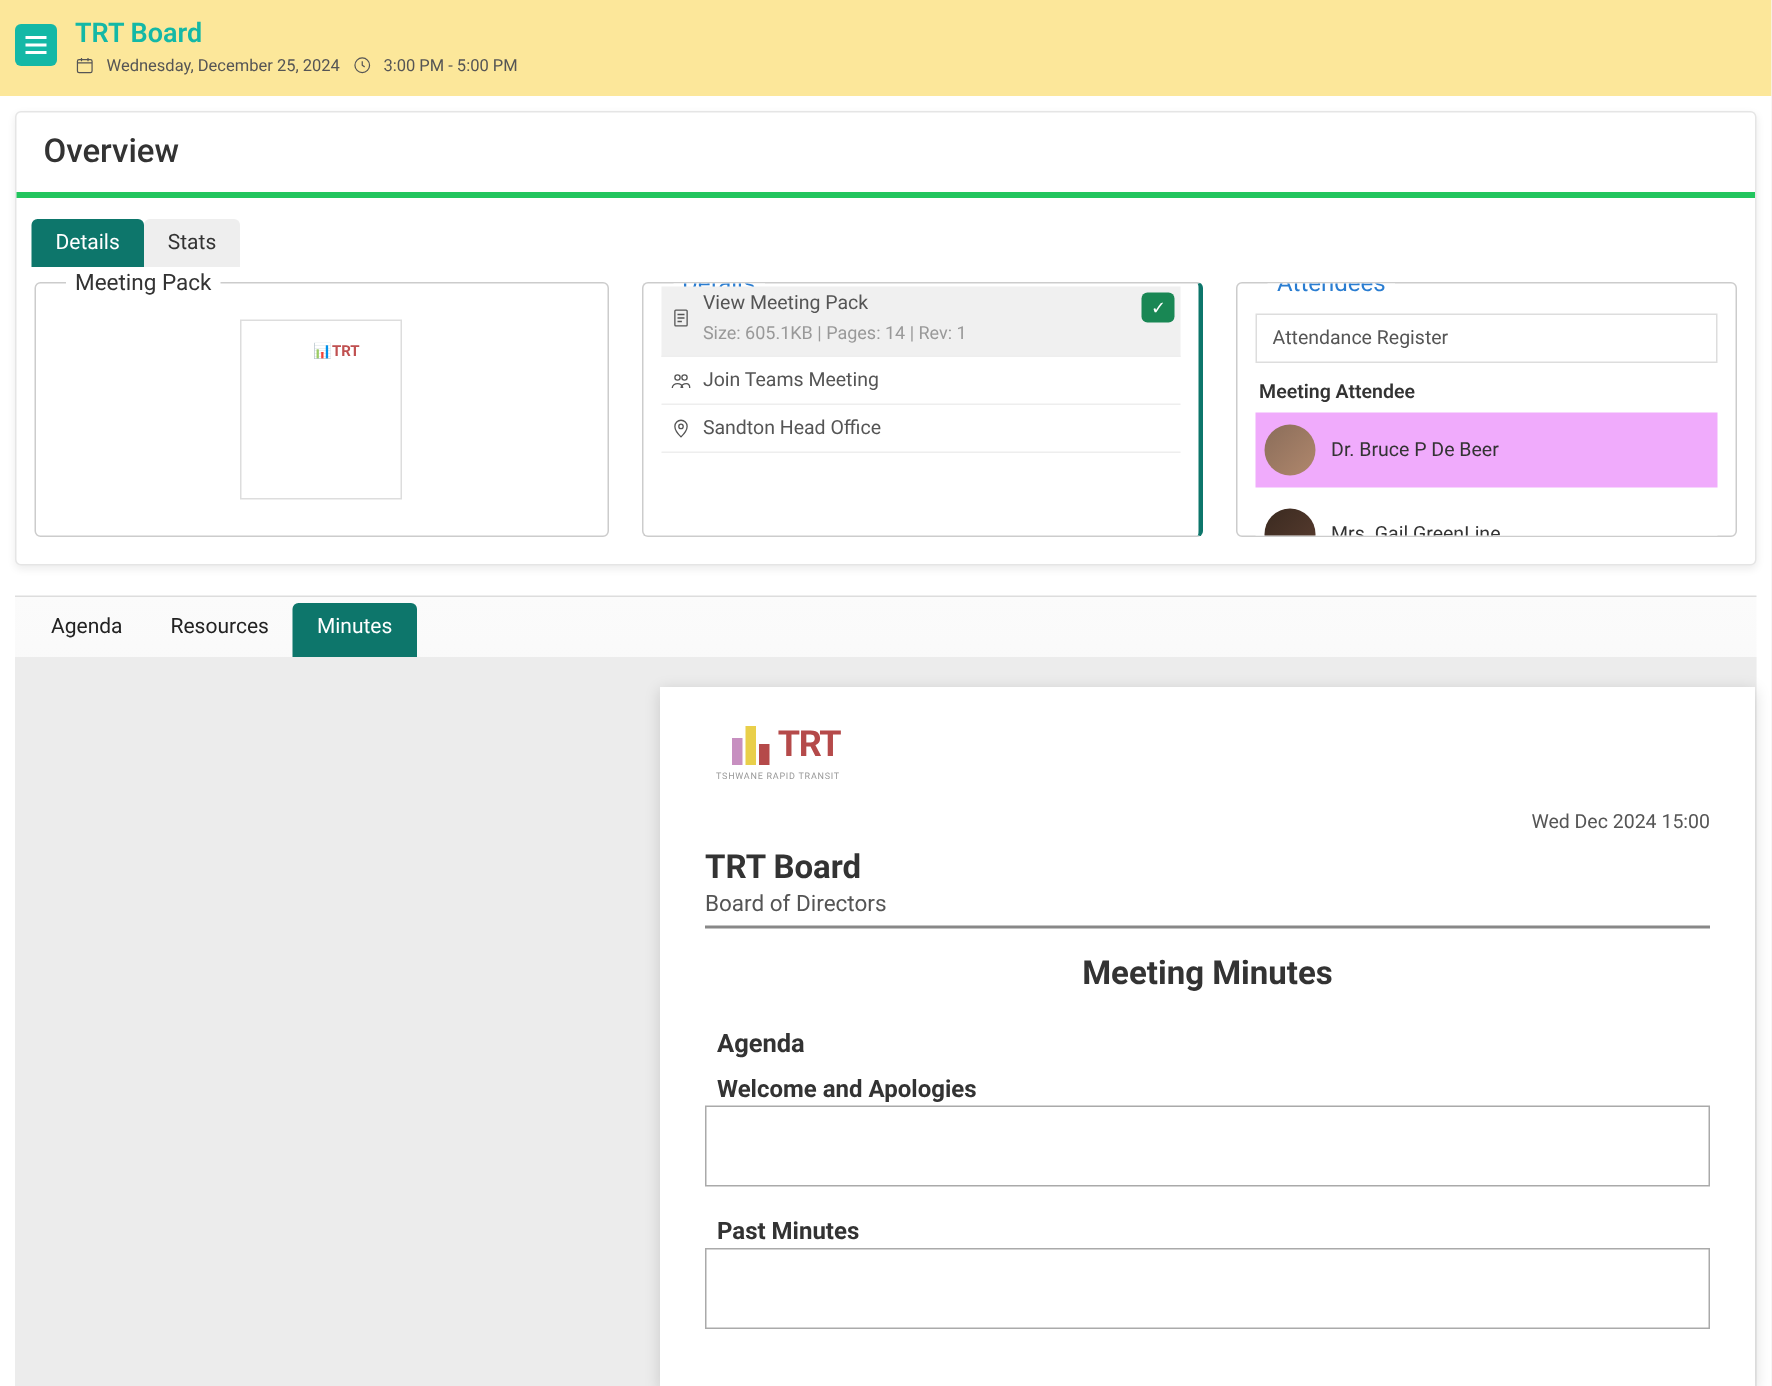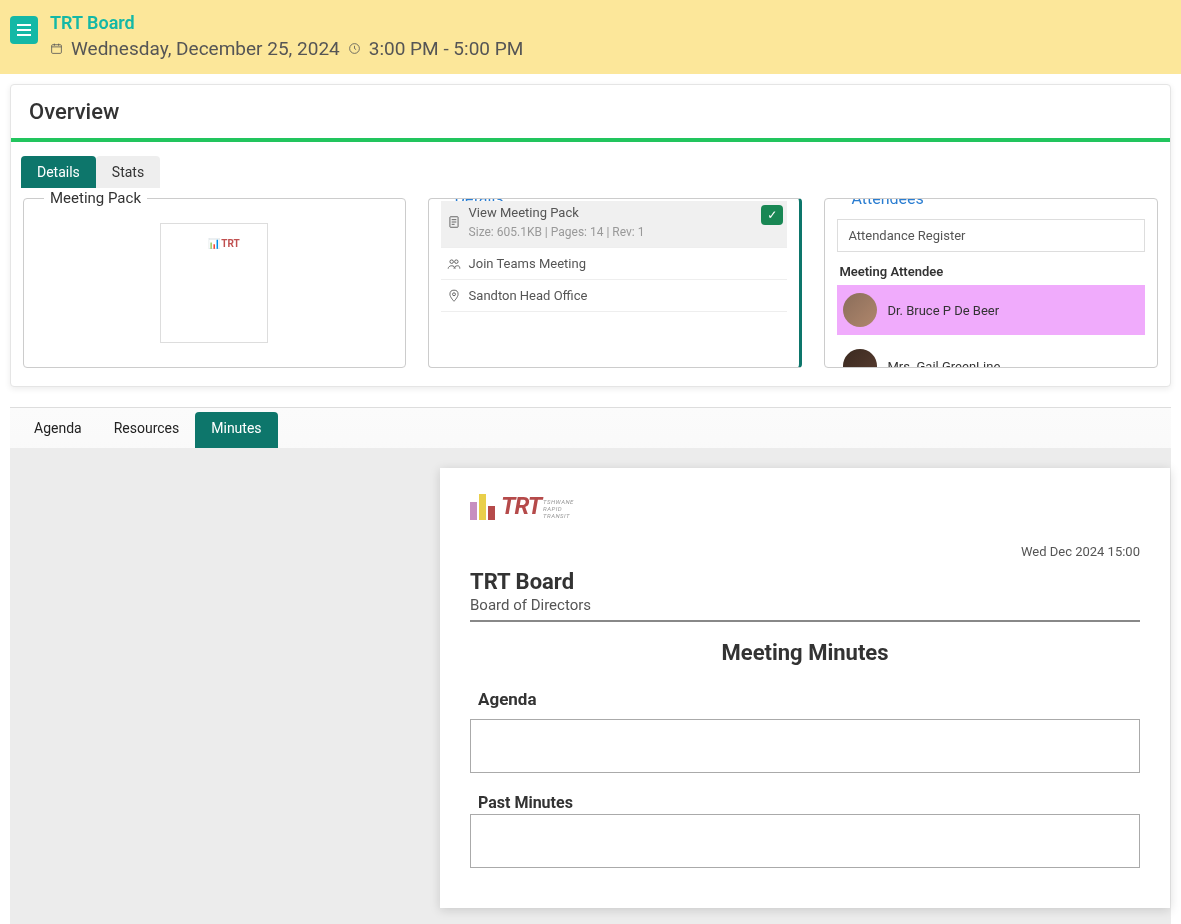--- a/index.html
+++ b/index.html
@@ -2,21 +2,21 @@
 <html><head>
 <meta charset="utf-8">
 <style>
 * { box-sizing: border-box; margin: 0; padding: 0; }
 body { font-family: -apple-system, BlinkMacSystemFont, "Segoe UI", Roboto, Arial, sans-serif; background: #fff; color: #333; width: 1181px; }
 .header-bar { background: #fce79a; padding: 12px 10px 14px; display: flex; align-items: flex-start; gap: 12px; }
 .menu-btn { background: #14b8a6; color: #fff; width: 28px; height: 28px; border-radius: 4px; display: flex; align-items: center; justify-content: center; margin-top: 4px; cursor: pointer; }
 .menu-lines { display: flex; flex-direction: column; gap: 3px; }
 .menu-lines span { display: block; width: 14px; height: 2px; background: #fff; }
 .header-title { color: #14b8a6; font-size: 18px; font-weight: 600; margin-bottom: 4px; }
-.header-sub { display: flex; align-items: center; gap: 8px; color: #555; font-size: 19px; }
+.header-sub { display: flex; align-items: center; gap: 8px; color: #555; font-size: 11px; }
 .icon-svg { width: 14px; height: 14px; fill: none; stroke: #555; stroke-width: 1.5; flex-shrink: 0; }
 .icon-svg-sm { width: 13px; height: 13px; }
 .main { padding: 10px; }
 .card { background: #fff; border: 1px solid #e5e5e5; border-radius: 4px; box-shadow: 0 2px 6px rgba(0,0,0,0.08); margin-bottom: 20px; }
 .card-header { font-size: 22px; font-weight: 500; padding: 14px 18px; border-bottom: 4px solid #22c55e; }
 .tabs { display: flex; padding: 14px 0 0 10px; border-bottom: none; }
 .tab { padding: 8px 16px; font-size: 14px; cursor: pointer; border-radius: 4px 4px 0 0; }
 .tab.active { background: #0d766b; color: #fff; }
 .tab.inactive { background: #eee; color: #333; }
 .overview-body { padding: 10px 12px 18px; display: flex; gap: 22px; align-items: flex-start; }
@@ -158,37 +158,38 @@
   </div>
 
   <div class="sub-tabs-wrap">
     <div class="sub-tabs">
       <div class="sub-tab">Agenda</div>
       <div class="sub-tab">Resources</div>
       <div class="sub-tab active">Minutes</div>
     </div>
     <div class="minutes-area">
       <div class="doc">
-        <div style="display:flex;flex-direction:row;align-items:center;width:90px;font-style:italic;">
+        <div style="display:flex;flex-direction:column;align-items:flex-end;width:90px;">
           <div class="doc-logo">
             <span class="bar b1"></span>
               <span class="bar b2"></span>
               <span class="bar b3"></span>
             <span class="doc-logo-text">TRT</span>
           </div>
           <div class="doc-logo-sub">TSHWANE RAPID TRANSIT</div>
         </div>
         <div class="doc-header-row">
           <div></div>
           <div class="doc-date">Wed Dec 2024 15:00</div>
         </div>
         <div class="doc-title">TRT Board</div>
         <div class="doc-subtitle">Board of Directors</div>
         <hr class="doc-hr">
         <div class="doc-heading">Meeting Minutes</div>
         <div class="doc-section-label">Agenda</div>
+        <div class="doc-item-label">Welcome and Apologies</div>
         <div class="doc-box"></div>
         <div class="doc-item-label" style="margin-top:20px;">Past Minutes</div>
         <div class="doc-box"></div>
       </div>
     </div>
   </div>
 </div>
 
 </body></html>

